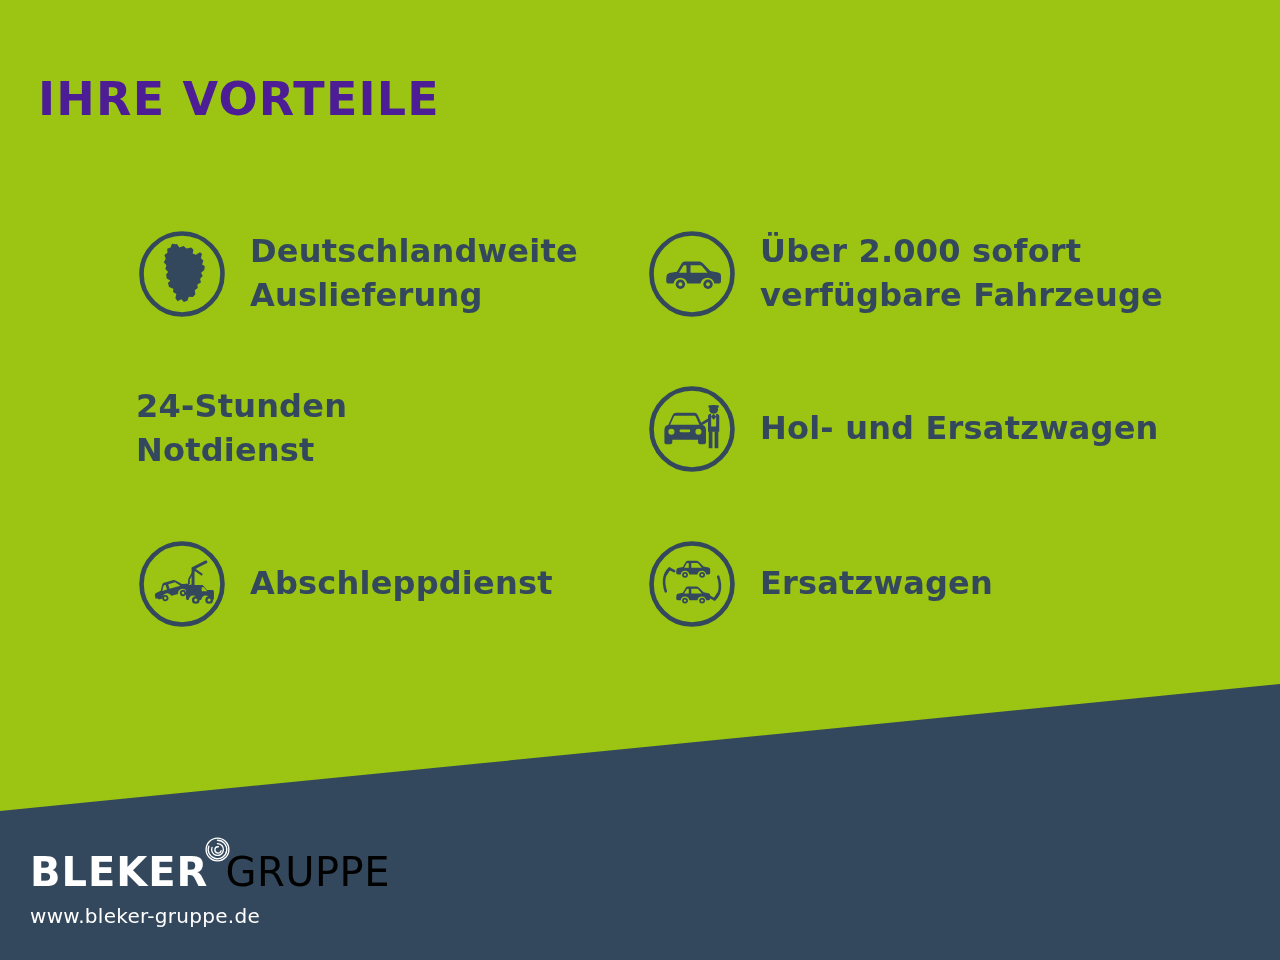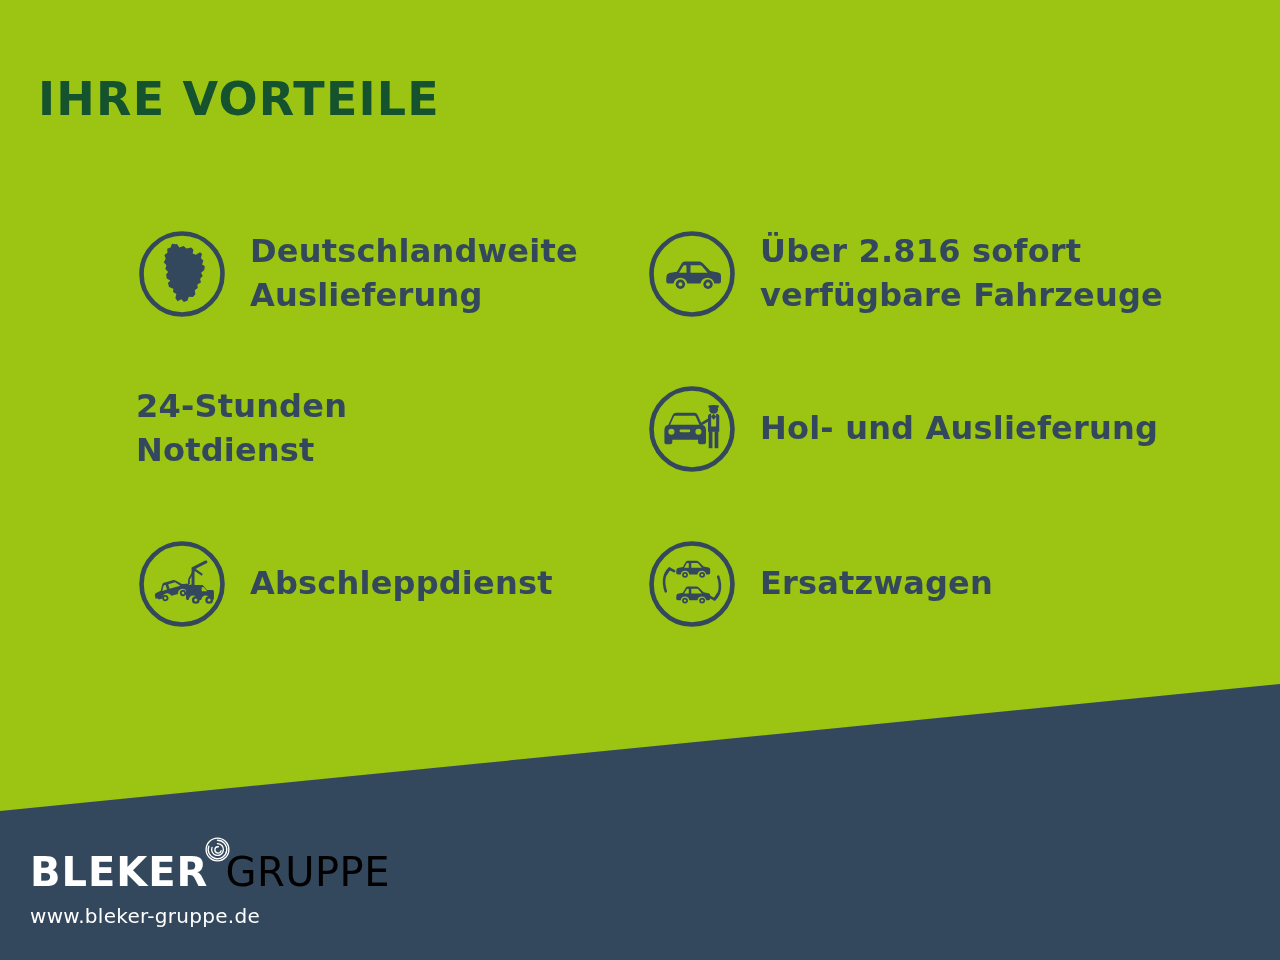--- a/index.html
+++ b/index.html
@@ -29,21 +29,21 @@
     height: 960px;
   }
   
   .title {
     position: absolute;
     left: 38px;
     top: 76px;
     font-size: 46px;
     font-weight: 700;
     letter-spacing: 1.2px;
-    color: #14532d;
+    color: #4c1d95;
     font-family: "DejaVu Sans", "Liberation Sans", sans-serif;
     line-height: 1;
   }
   
   .benefits {
     position: absolute;
     left: 136px;
     top: 196px;
     width: 1060px;
     display: grid;
@@ -145,21 +145,21 @@
         <svg viewBox="0 0 100 100" xmlns="http://www.w3.org/2000/svg">
           <circle cx="50" cy="50" r="44" fill="none" stroke="#33485c" stroke-width="5"></circle>
           <path fill="#33485c" d="M22 58.5c0-3.6 0.2-6 0.6-7.1 0.5-1.4 2-2.3 4.4-2.7l6.6-1.1 5.1-8.9c0.9-1.6 2.1-2.4 3.6-2.4h15c1.6 0 3 0.6 4.2 1.8l8.4 8.6 8.4 1.6c2.1 0.4 3.2 1.6 3.2 3.5v5.7c0 1.9-1 2.9-3 2.9h-4.2a7.6 7.6 0 0 0-15 0H44.9a7.6 7.6 0 0 0-15 0h-4.6c-2.2 0-3.3-1-3.3-2.9z"></path>
           <path fill="#9cc413" d="M42.2 40.6h-0.5c-0.6 0-1.1 0.3-1.5 0.9l-4.3 7.1h8.1v-7.1c0-0.6-0.3-0.9-1-0.9zm6.2 0h10.3c0.8 0 1.6 0.3 2.2 1l6 7h-18.5z"></path>
           <circle cx="37.4" cy="61.2" r="5.1" fill="#33485c"></circle>
           <circle cx="37.4" cy="61.2" r="2.1" fill="#9cc413"></circle>
           <circle cx="67.4" cy="61.2" r="5.1" fill="#33485c"></circle>
           <circle cx="67.4" cy="61.2" r="2.1" fill="#9cc413"></circle>
         </svg>
       </span>
-      <div class="label">Über 2.816 sofort
+      <div class="label">Über 2.000 sofort
 verfügbare Fahrzeuge</div>
     </div>
 
     <div class="benefit">
       <div class="label">24-Stunden
 Notdienst</div>
     </div>
 
     <div class="benefit">
       <span class="icon-wrap">
@@ -175,21 +175,21 @@
           <circle cx="73.5" cy="28.8" r="4.8" fill="#33485c"></circle>
           <rect x="67.8" y="24.3" width="11.4" height="2.6" rx="1.2" fill="#33485c"></rect>
           <path fill="#33485c" d="M67.4 36.2c0-1.9 1.4-2.9 3-2.9h6.2c1.6 0 3 1 3 2.9v16.9h-12.2z"></path>
           <rect x="68.2" y="52.4" width="4" height="18.5" fill="#33485c"></rect>
           <rect x="74.6" y="52.4" width="4" height="18.5" fill="#33485c"></rect>
           <path fill="#33485c" d="M67.5 38.5l-9 5.6 1.3 2.4 9.4-5.4z"></path>
           <rect x="70.8" y="33.3" width="5.4" height="14" fill="#9cc413"></rect>
           <path fill="#33485c" d="M73.5 33.3l2.9 3.4-2.9 3.2-2.9-3.2z"></path>
         </svg>
       </span>
-      <div class="label">Hol- und Auslieferung</div>
+      <div class="label">Hol- und Ersatzwagen</div>
     </div>
 
     <div class="benefit">
       <span class="icon-wrap">
         <svg viewBox="0 0 100 100" xmlns="http://www.w3.org/2000/svg">
           <circle cx="50" cy="50" r="44" fill="none" stroke="#33485c" stroke-width="5"></circle>
 
           <path d="M62 55 L62 33 L76 26" fill="none" stroke="#33485c" stroke-width="3.2" stroke-linecap="round"></path>
           <path d="M62 33 L72 40" fill="none" stroke="#33485c" stroke-width="2.4"></path>
           <path d="M66 30.5 L57.5 45" fill="none" stroke="#33485c" stroke-width="2"></path>

